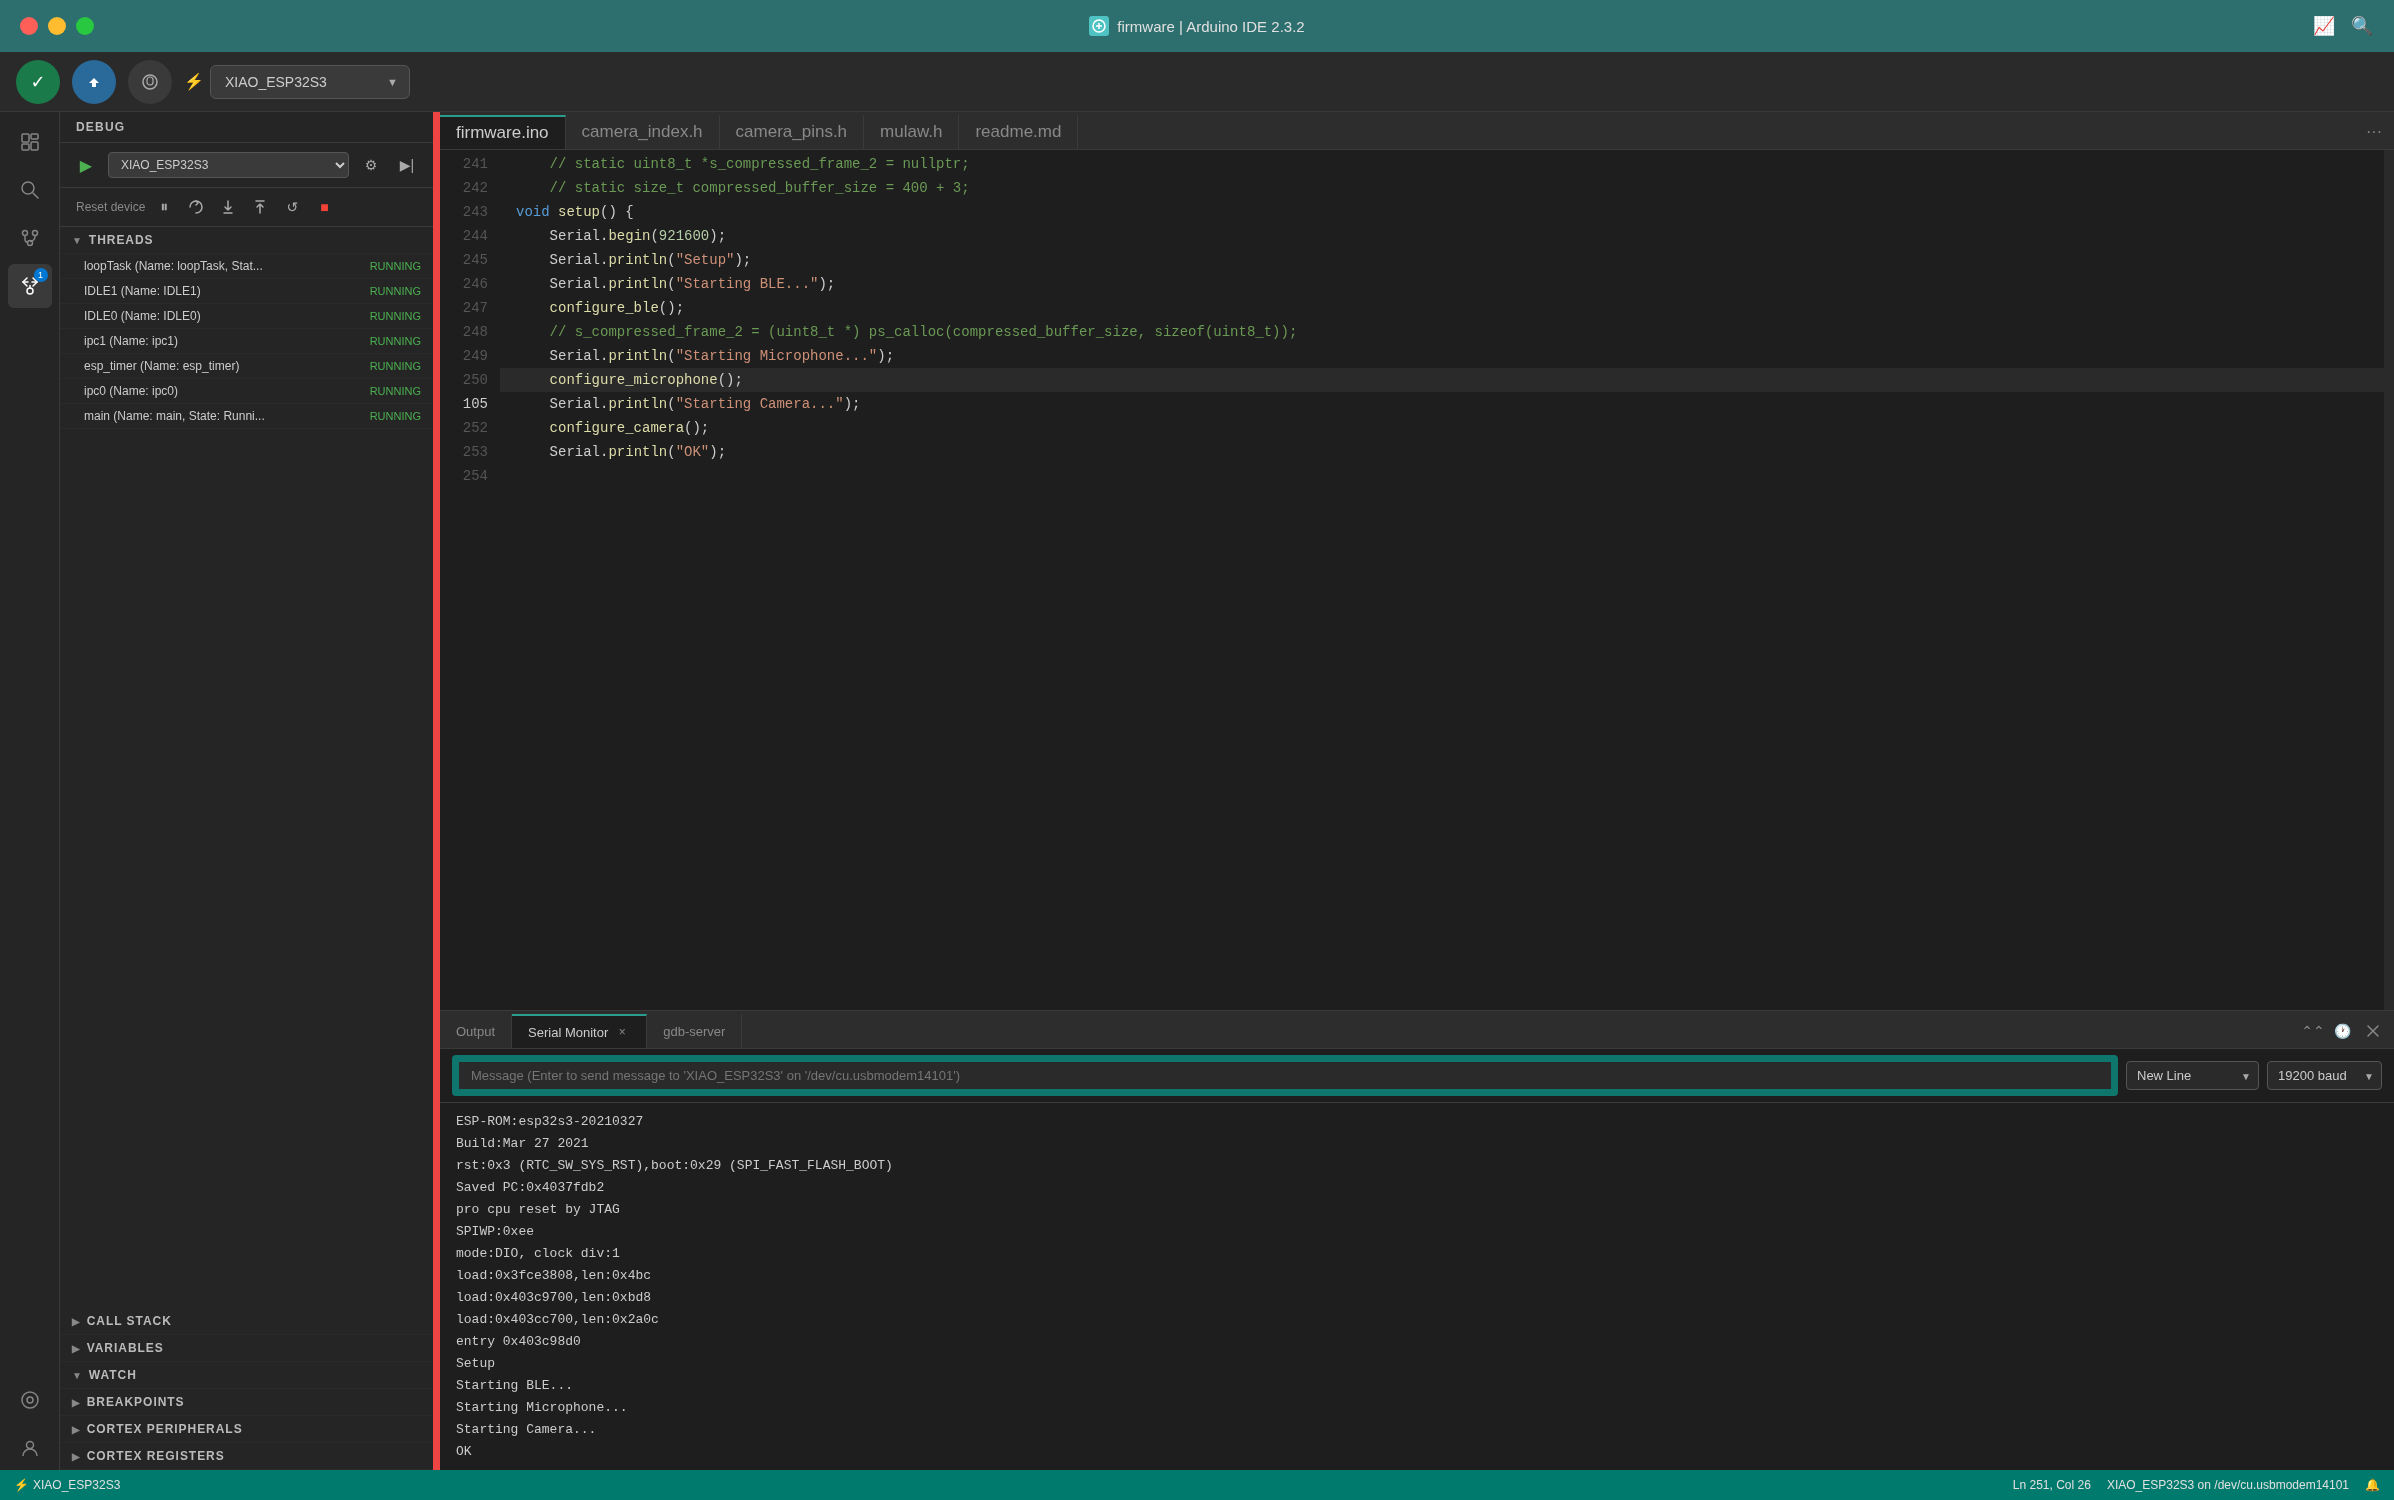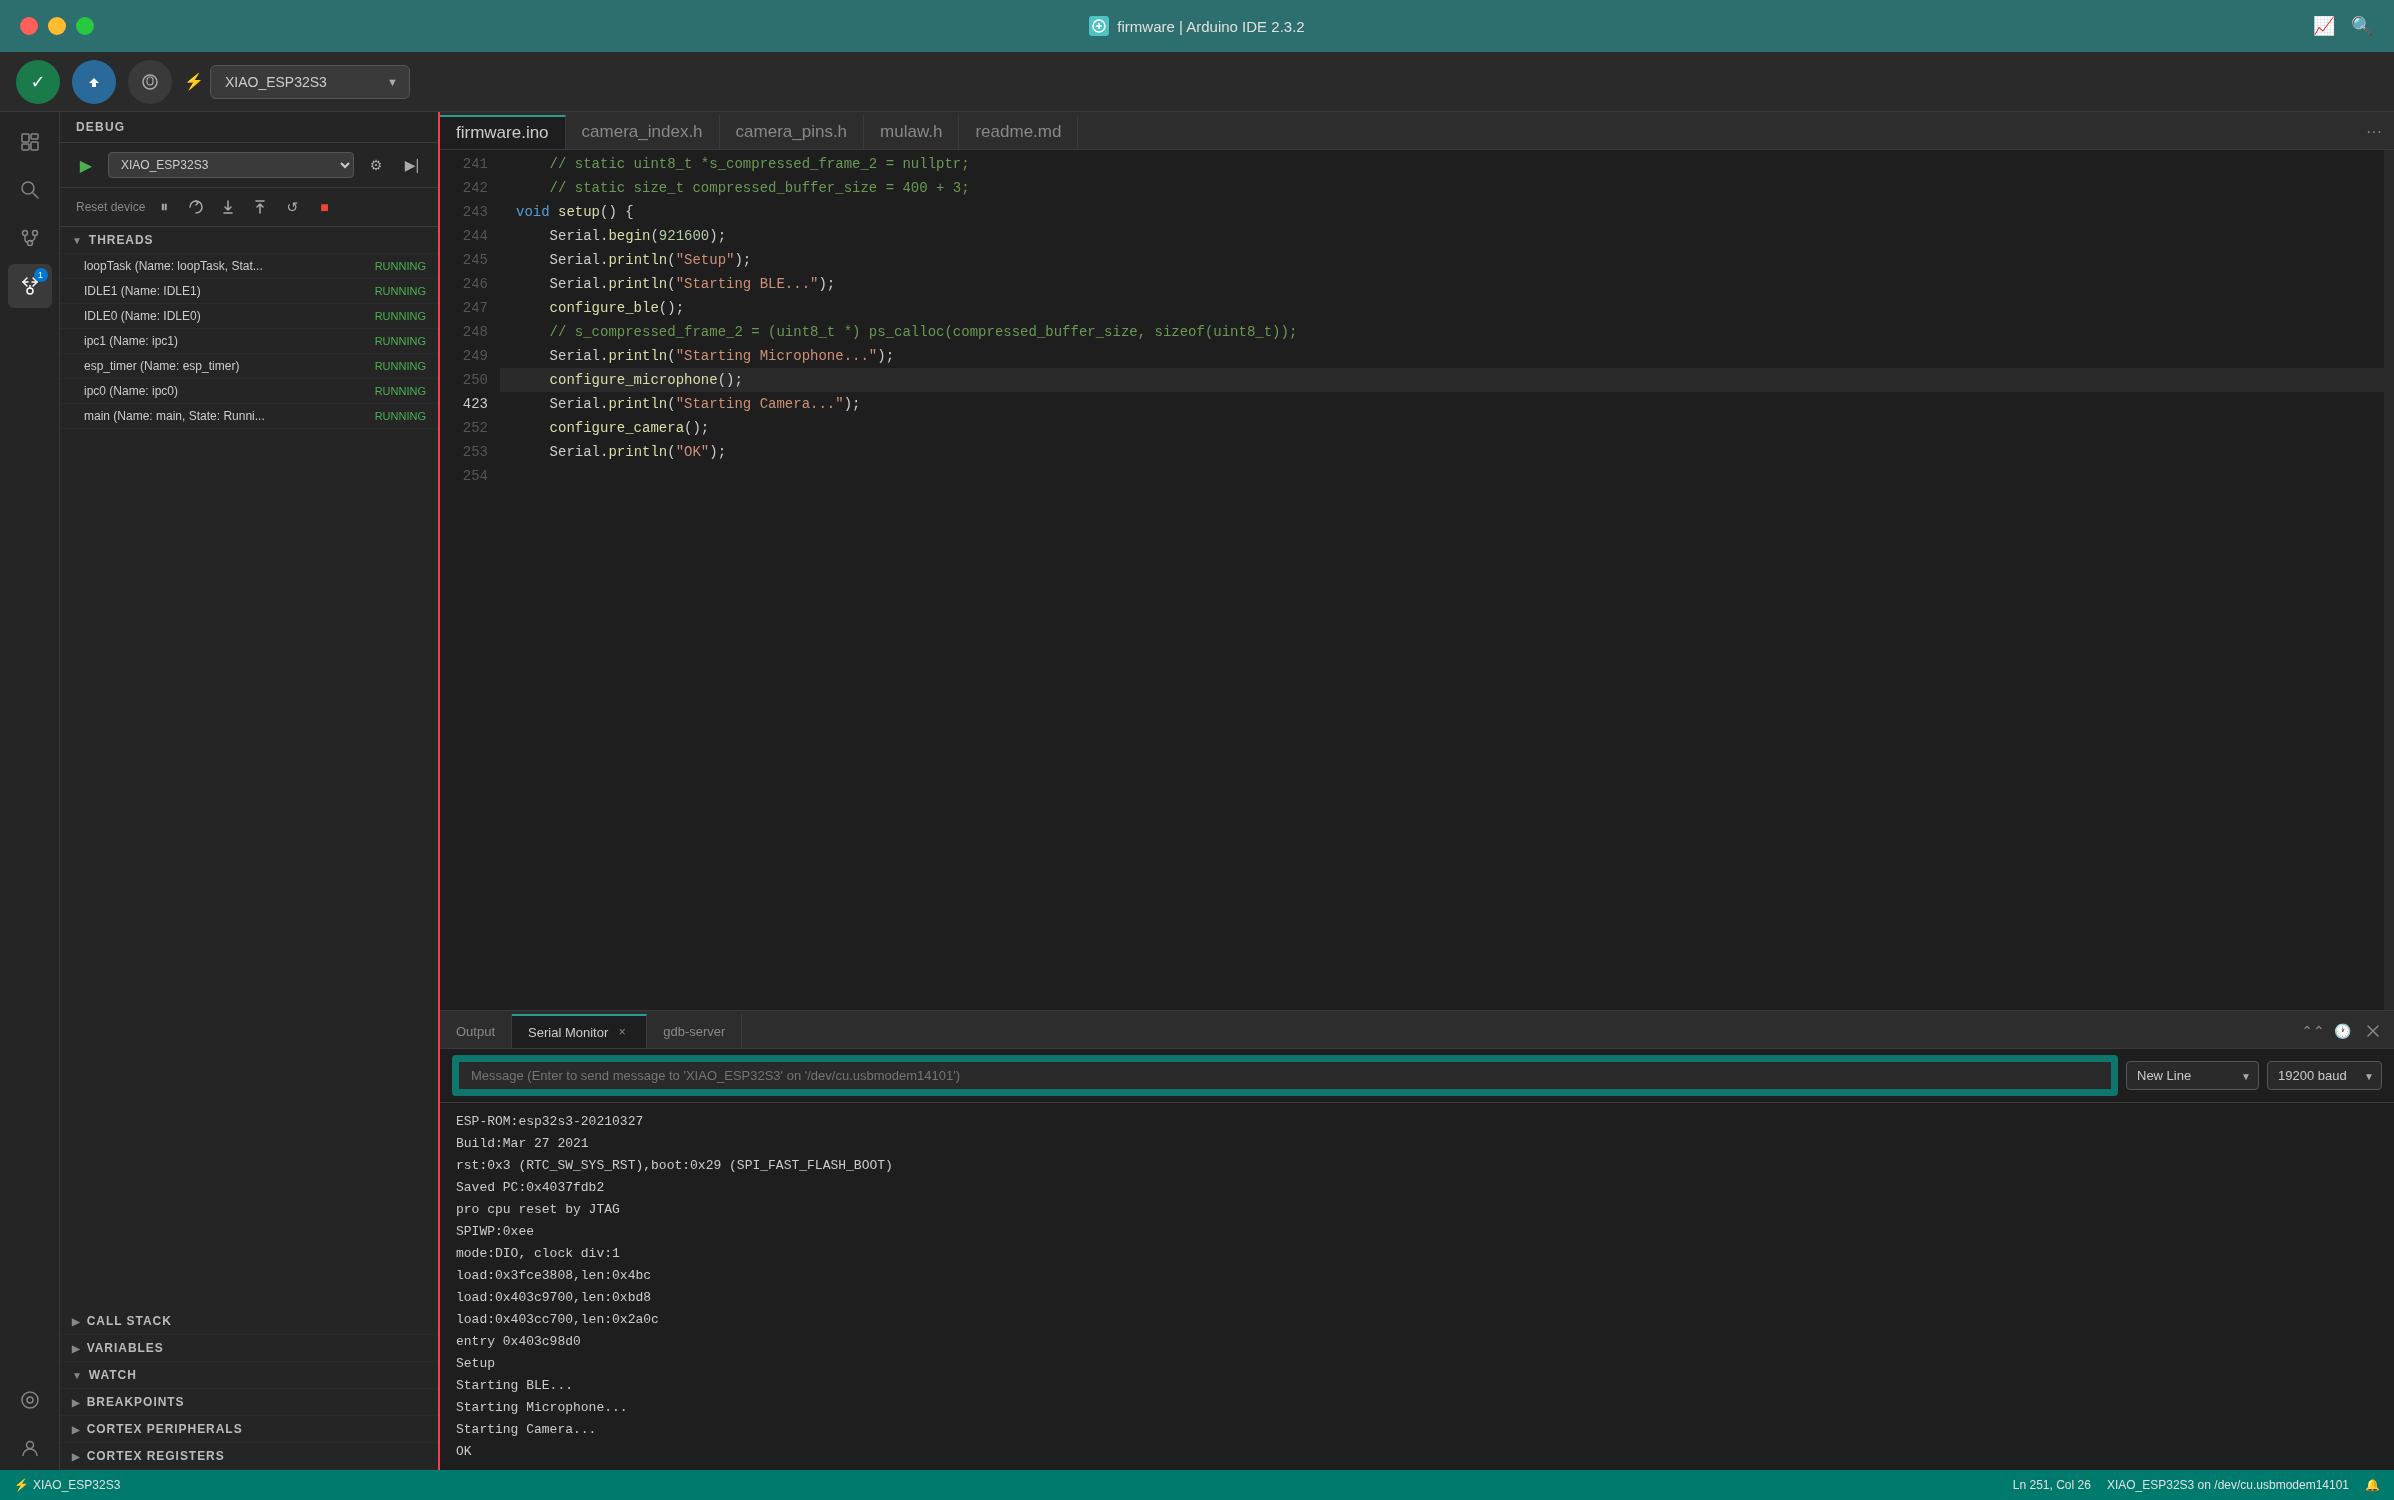--- a/index.html
+++ b/index.html
@@ -158,21 +158,21 @@
       color: white;
       display: flex;
       align-items: center;
       justify-content: center;
     }
 
     
     .sidebar {
       width: 380px;
       background: #252526;
-      border-right: 2px solid #ef4444;
+      border-right: 7px solid #ef4444;
       display: flex;
       flex-direction: column;
       overflow: hidden;
     }
     .sidebar-header {
       padding: 8px 16px;
       font-size: 12px;
       color: #bbbbbb;
       font-weight: 600;
       letter-spacing: 0.1em;
@@ -727,21 +727,21 @@
         <span class="ln">241</span>
         <span class="ln">242</span>
         <span class="ln">243</span>
         <span class="ln">244</span>
         <span class="ln">245</span>
         <span class="ln">246</span>
         <span class="ln">247</span>
         <span class="ln">248</span>
         <span class="ln">249</span>
         <span class="ln">250</span>
-        <span class="ln" style="color:#cccccc;">423</span>
+        <span class="ln" style="color:#cccccc;">105</span>
         <span class="ln">252</span>
         <span class="ln">253</span>
         <span class="ln">254</span>
       </div>
       <div class="code-lines">
         <span class="code-line"><span class="cmt">    // static uint8_t *s_compressed_frame_2 = nullptr;</span></span>
         <span class="code-line"><span class="cmt">    // static size_t compressed_buffer_size = 400 + 3;</span></span>
         <span class="code-line"><span class="kw">void</span> <span class="fn">setup</span><span class="punc">() {</span></span>
         <span class="code-line"><span class="punc">    Serial.</span><span class="fn">begin</span><span class="punc">(</span><span class="num">921600</span><span class="punc">);</span></span>
         <span class="code-line"><span class="punc">    Serial.</span><span class="fn">println</span><span class="punc">(</span><span class="str">"Setup"</span><span class="punc">);</span></span>

